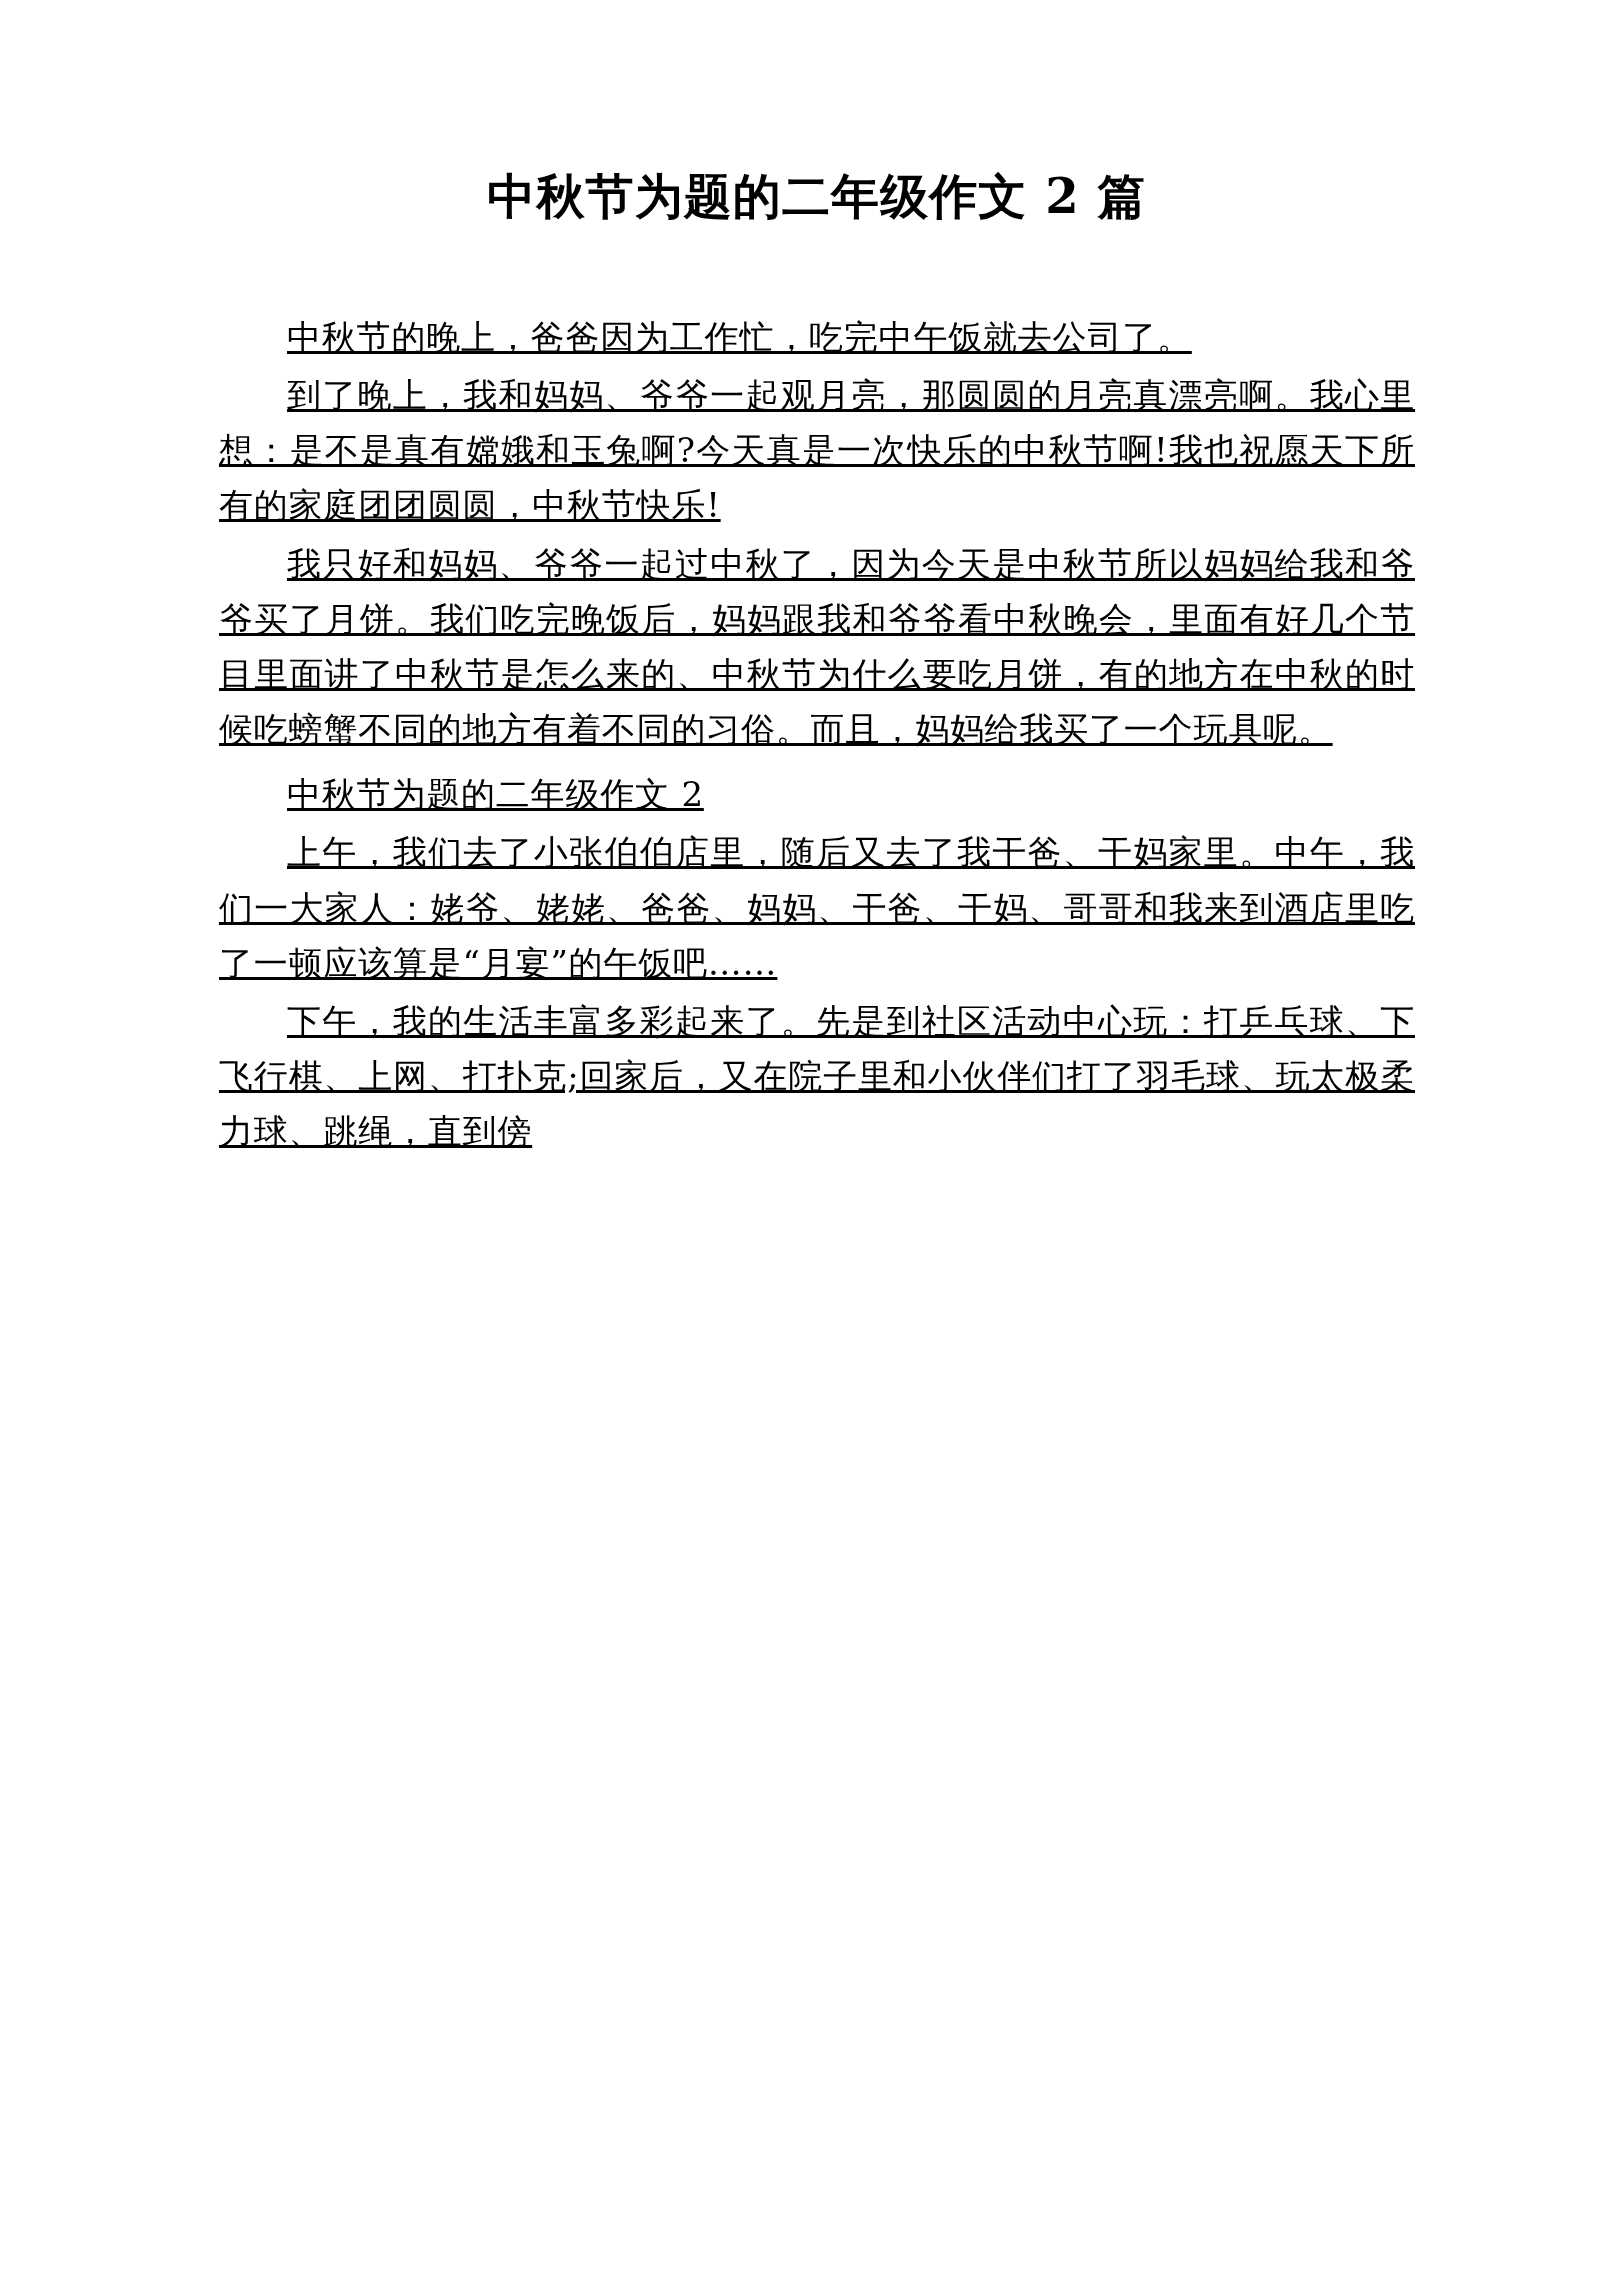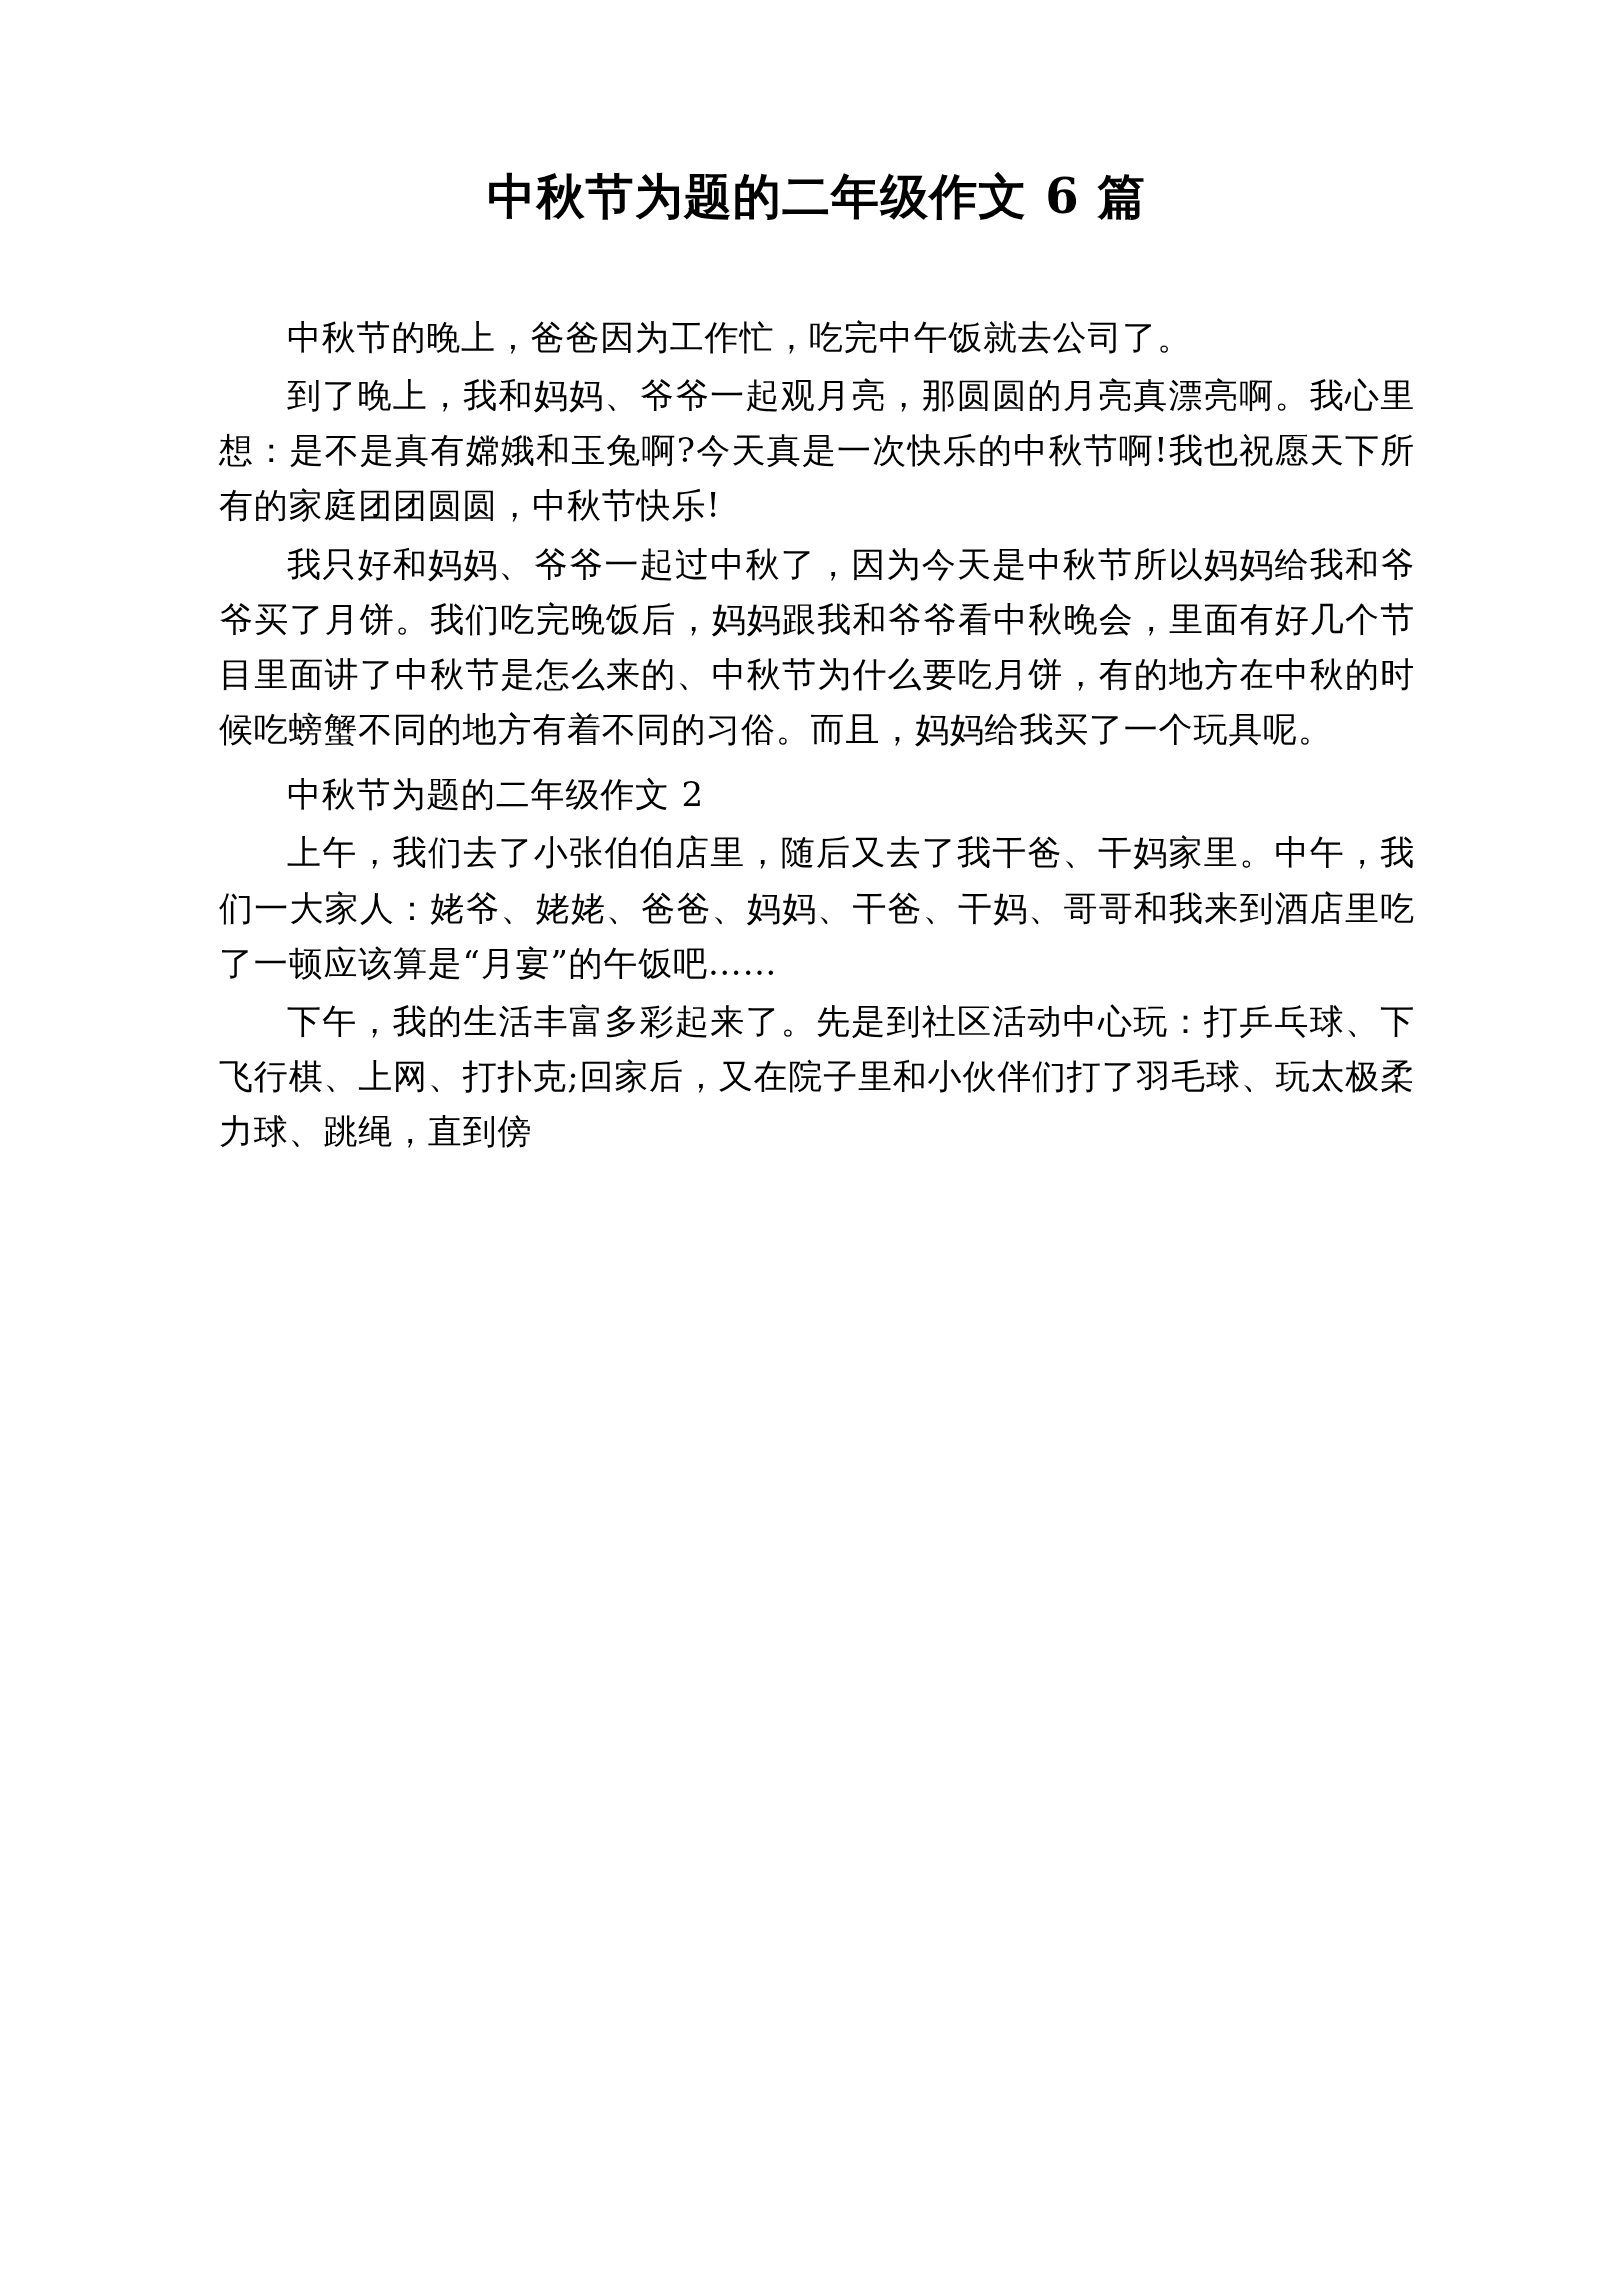--- a/index.html
+++ b/index.html
@@ -34,31 +34,32 @@
   .body-text {
     font-size: 34px;
     line-height: 1.62;
     letter-spacing: 0.8px;
     text-align: justify;
     text-justify: inter-ideograph;
   }
   .para {
     margin: 0 0 3.4px 0;
     text-indent: 2em;
+    text-decoration: underline;
   }
   .para.sub-head {
     margin-top: 10px;
   }
 </style>
 </head>
 <body>
 
 <div class="page">
 
-  <h1 class="doc-title">中秋节为题的二年级作文 6 篇</h1>
+  <h1 class="doc-title">中秋节为题的二年级作文 2 篇</h1>
 
   <div class="body-text">
     <p class="para">中秋节的晚上，爸爸因为工作忙，吃完中午饭就去公司了。</p>
     <p class="para">到了晚上，我和妈妈、爷爷一起观月亮，那圆圆的月亮真漂亮啊。我心里想：是不是真有嫦娥和玉兔啊?今天真是一次快乐的中秋节啊!我也祝愿天下所有的家庭团团圆圆，中秋节快乐!</p>
     <p class="para">我只好和妈妈、爷爷一起过中秋了，因为今天是中秋节所以妈妈给我和爷爷买了月饼。我们吃完晚饭后，妈妈跟我和爷爷看中秋晚会，里面有好几个节目里面讲了中秋节是怎么来的、中秋节为什么要吃月饼，有的地方在中秋的时候吃螃蟹不同的地方有着不同的习俗。而且，妈妈给我买了一个玩具呢。</p>
     <p class="para sub-head">中秋节为题的二年级作文 2</p>
     <p class="para">上午，我们去了小张伯伯店里，随后又去了我干爸、干妈家里。中午，我们一大家人：姥爷、姥姥、爸爸、妈妈、干爸、干妈、哥哥和我来到酒店里吃了一顿应该算是“月宴”的午饭吧……</p>
     <p class="para">下午，我的生活丰富多彩起来了。先是到社区活动中心玩：打乒乓球、下飞行棋、上网、打扑克;回家后，又在院子里和小伙伴们打了羽毛球、玩太极柔力球、跳绳，直到傍</p>
   </div>
 

